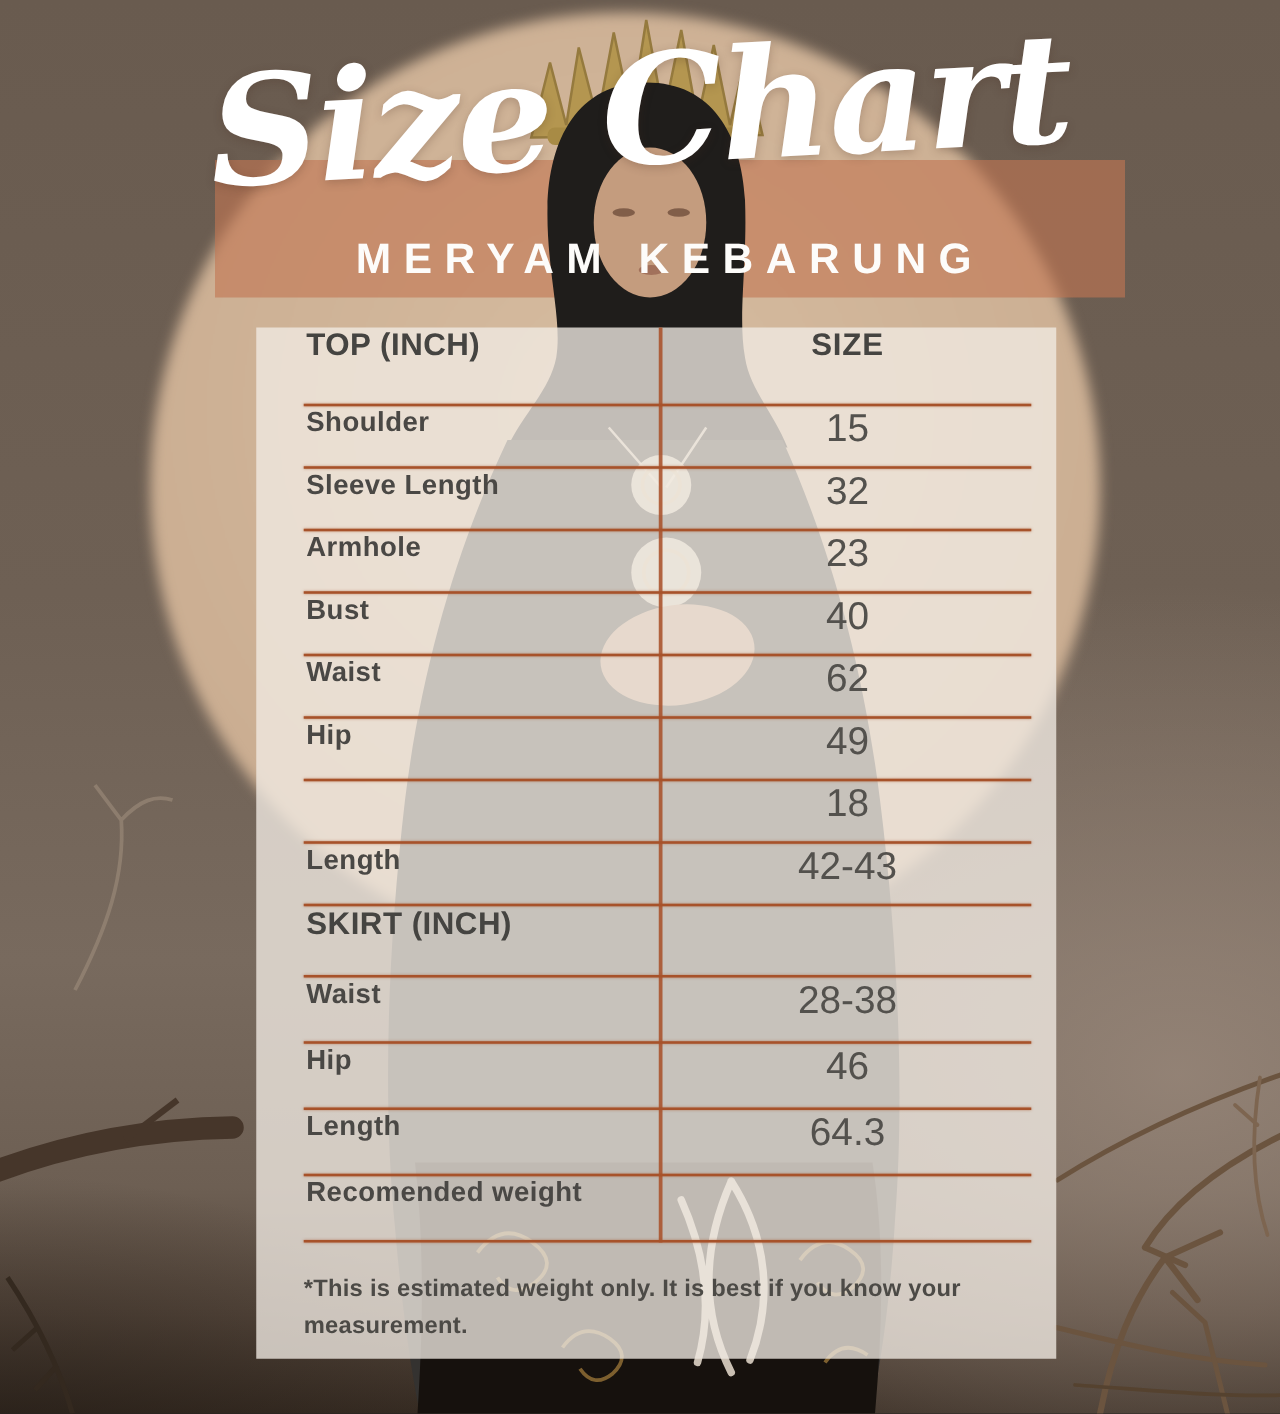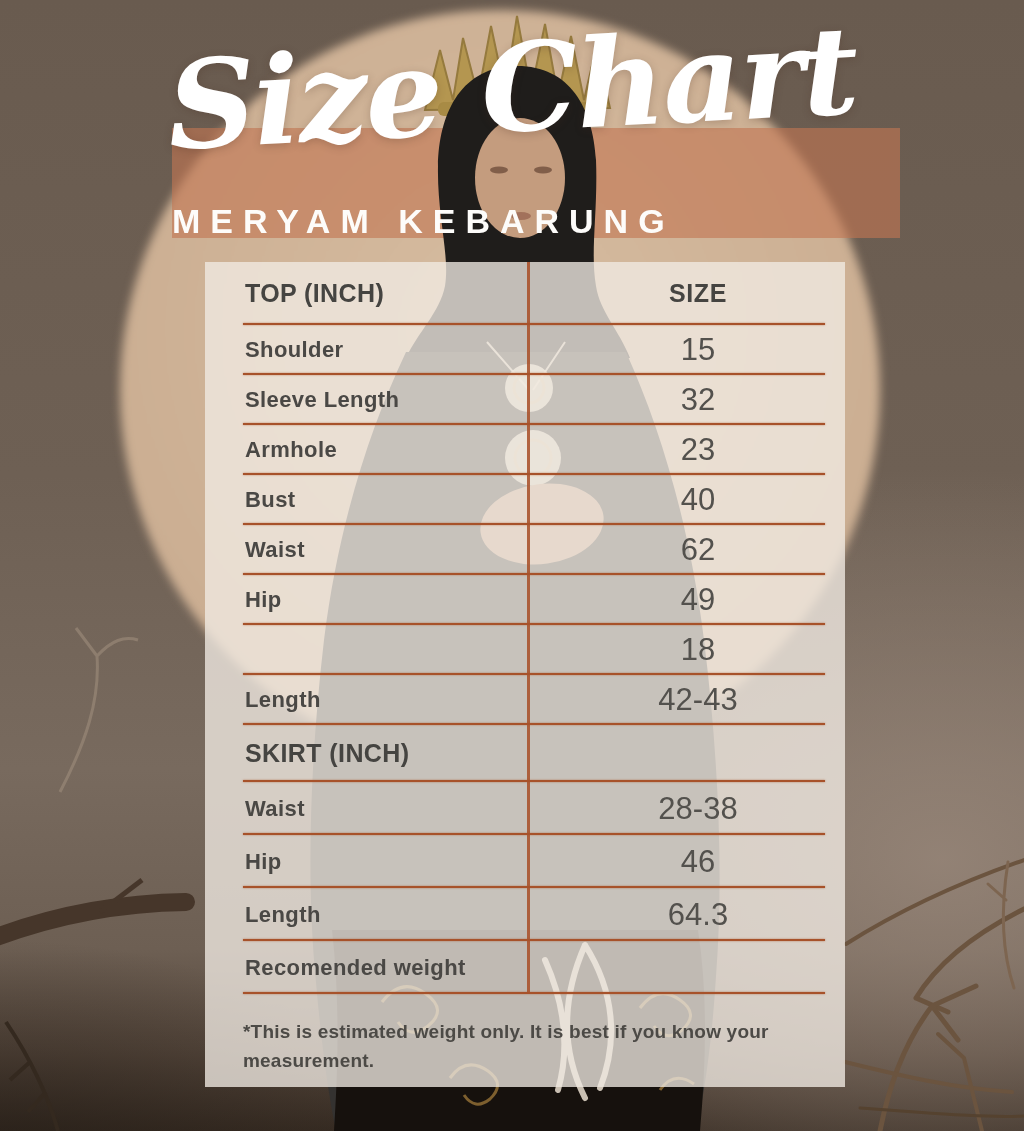--- a/index.html
+++ b/index.html
@@ -22,39 +22,39 @@
   }
   .photo{position:absolute;left:0;top:0;width:1024px;height:1131px;}
   .title{
     position:absolute;left:0;width:1024px;top:18px;text-align:center;
     font-family:"DejaVu Serif",serif;font-style:italic;font-weight:700;
     font-size:122px;line-height:1.15;color:#ffffff;
     transform:rotate(-3deg);letter-spacing:-2px;
     text-shadow:0 2px 8px rgba(70,45,30,0.25);
   }
   .subtitle{
-    position:absolute;left:172px;width:728px;top:202px;text-align:left;
+    position:absolute;left:172px;width:728px;top:188px;text-align:center;
     font-weight:bold;font-size:34px;letter-spacing:10px;color:#fdfcfa;
   }
   .panel{
     position:absolute;left:205px;top:262px;width:640px;height:825px;
     background:rgba(241,235,227,0.78);
   }
   .vline{position:absolute;left:322px;top:0;width:3px;height:732px;background:rgba(168,81,42,0.88);}
-  .trow{position:relative;display:flex;align-items:center;}
+  .trow{position:relative;display:flex;}
   .trow::after{content:"";position:absolute;left:38px;right:20px;bottom:0;height:2px;
     background:#a7522a;box-shadow:0 0 2px rgba(167,82,42,0.7);}
   .h-row{height:63px;}
   .r-row{height:50px;}
   .s-row{height:57px;}
   .k-row{height:53px;}
   .cell-label{padding-left:40px;font-weight:bold;font-size:22px;color:#4a4845;letter-spacing:0.4px;}
   .h-row .cell-label,.s-row .cell-label{font-size:25px;color:#454441;}
   .cell-size{position:absolute;left:322px;width:302px;text-align:center;
-    font-size:31px;font-weight:400;color:#53514d;margin-left:20px;}
+    font-size:31px;font-weight:400;color:#53514d;}
   .h-row .cell-size{font-size:25px;font-weight:bold;color:#454441;letter-spacing:0.6px;}
   .note{
     padding:24px 50px 0 38px;font-weight:bold;font-size:19px;line-height:1.5;
     color:#4c4a46;letter-spacing:0.2px;max-width:555px;
   }
 </style>
 </head>
 <body>
 
 <div class="canvas">

